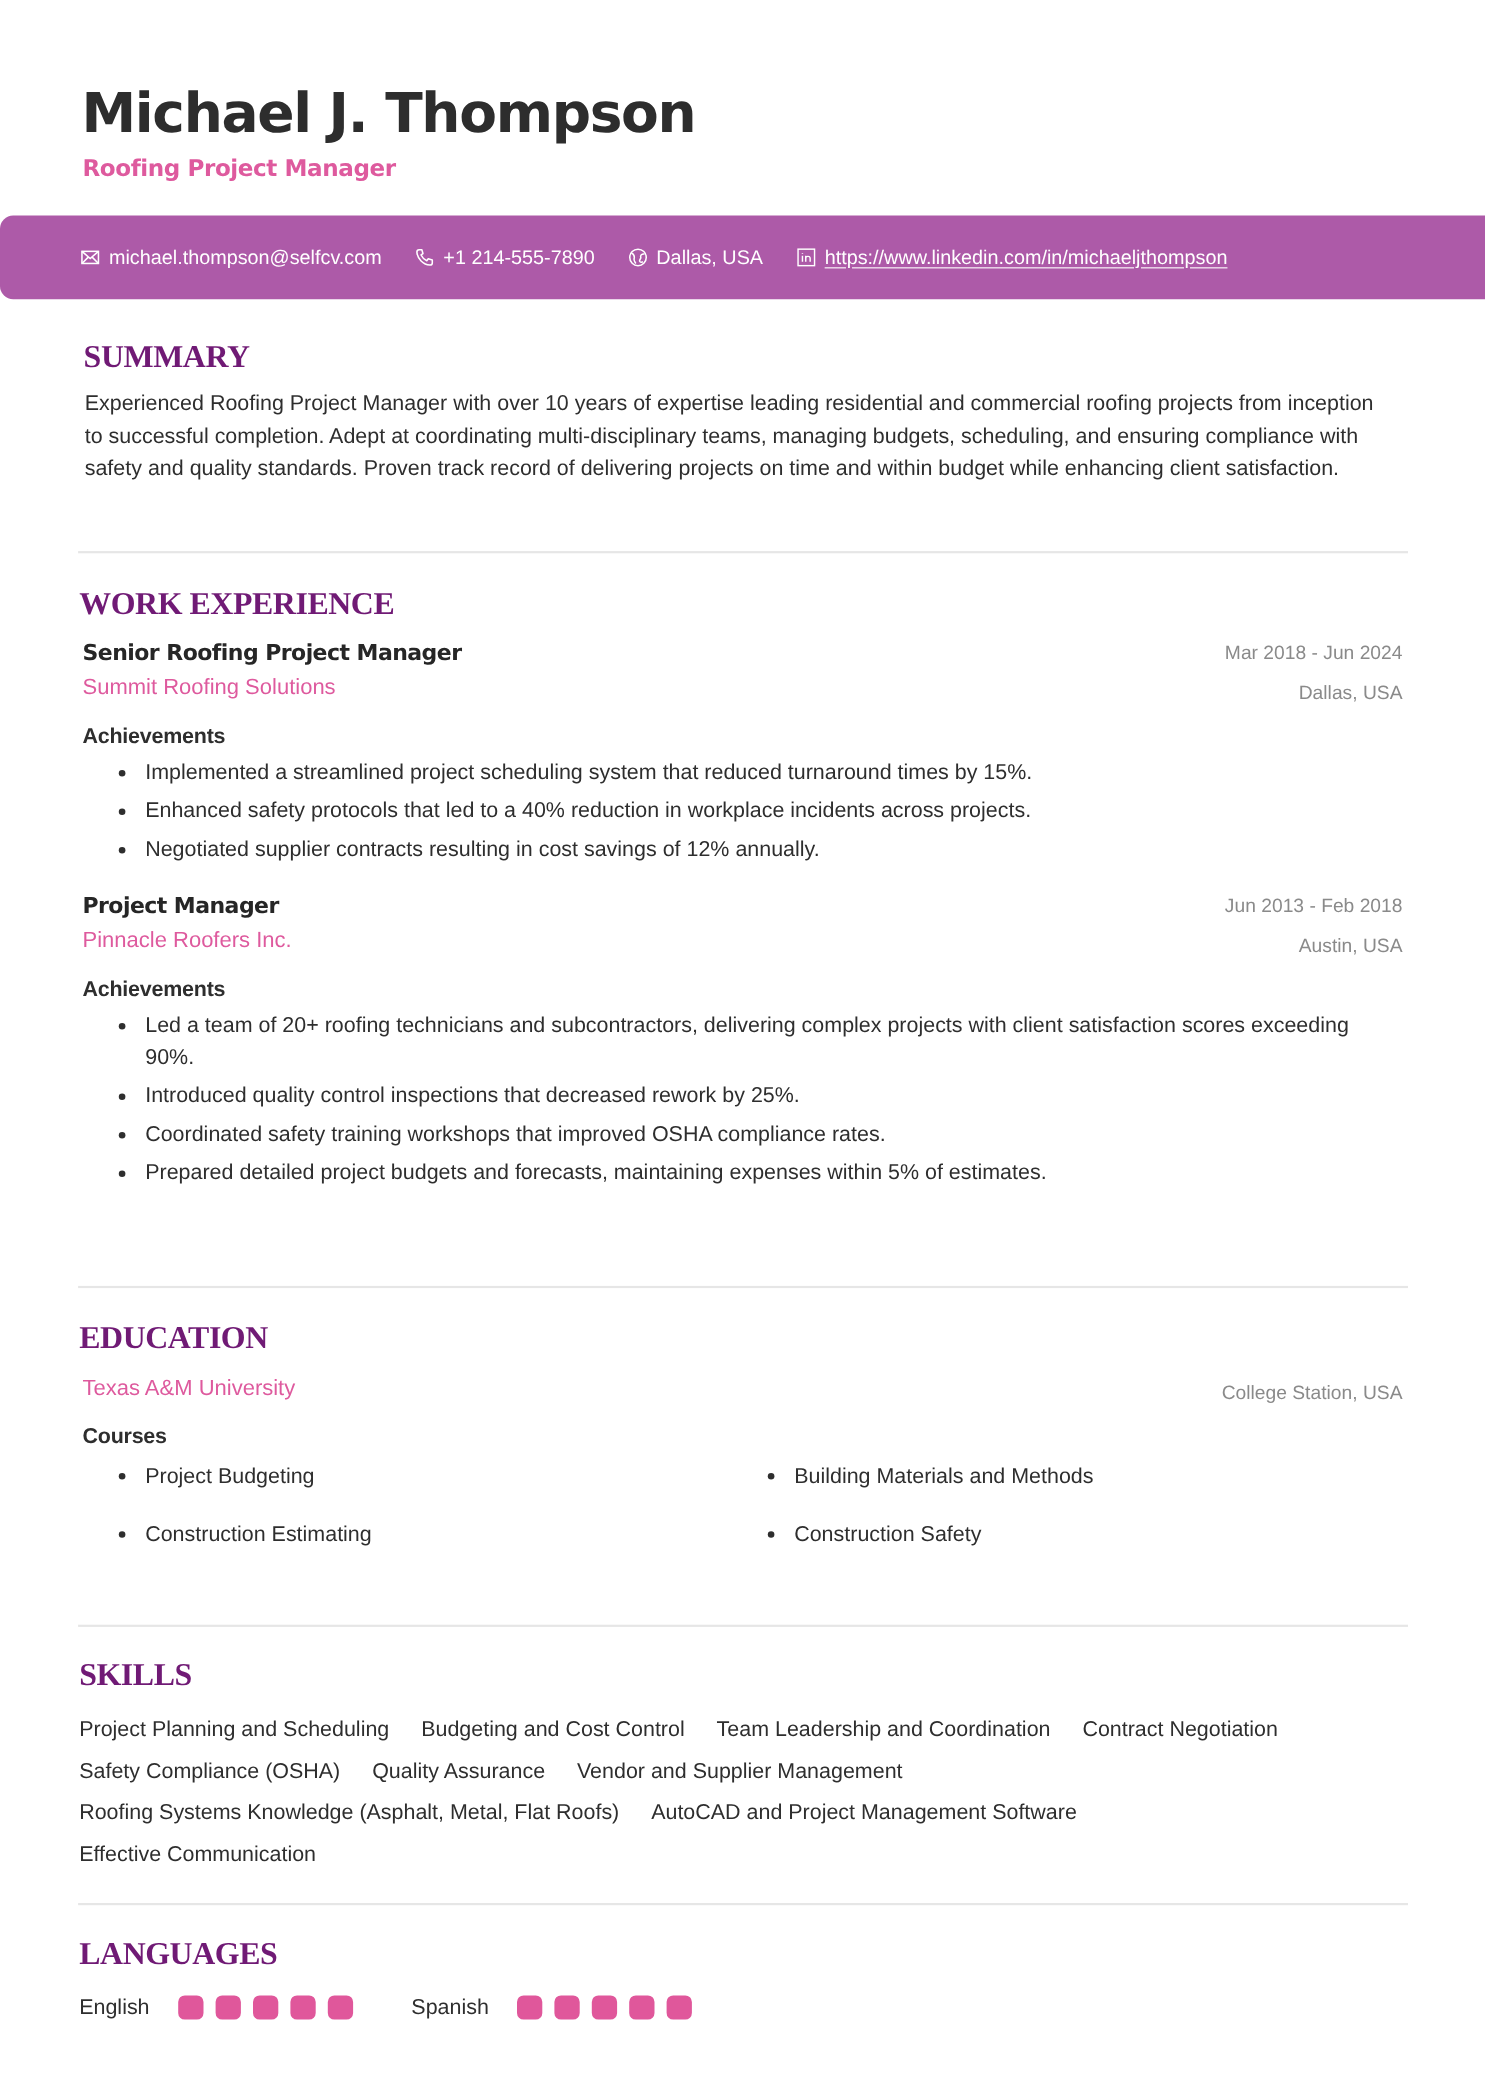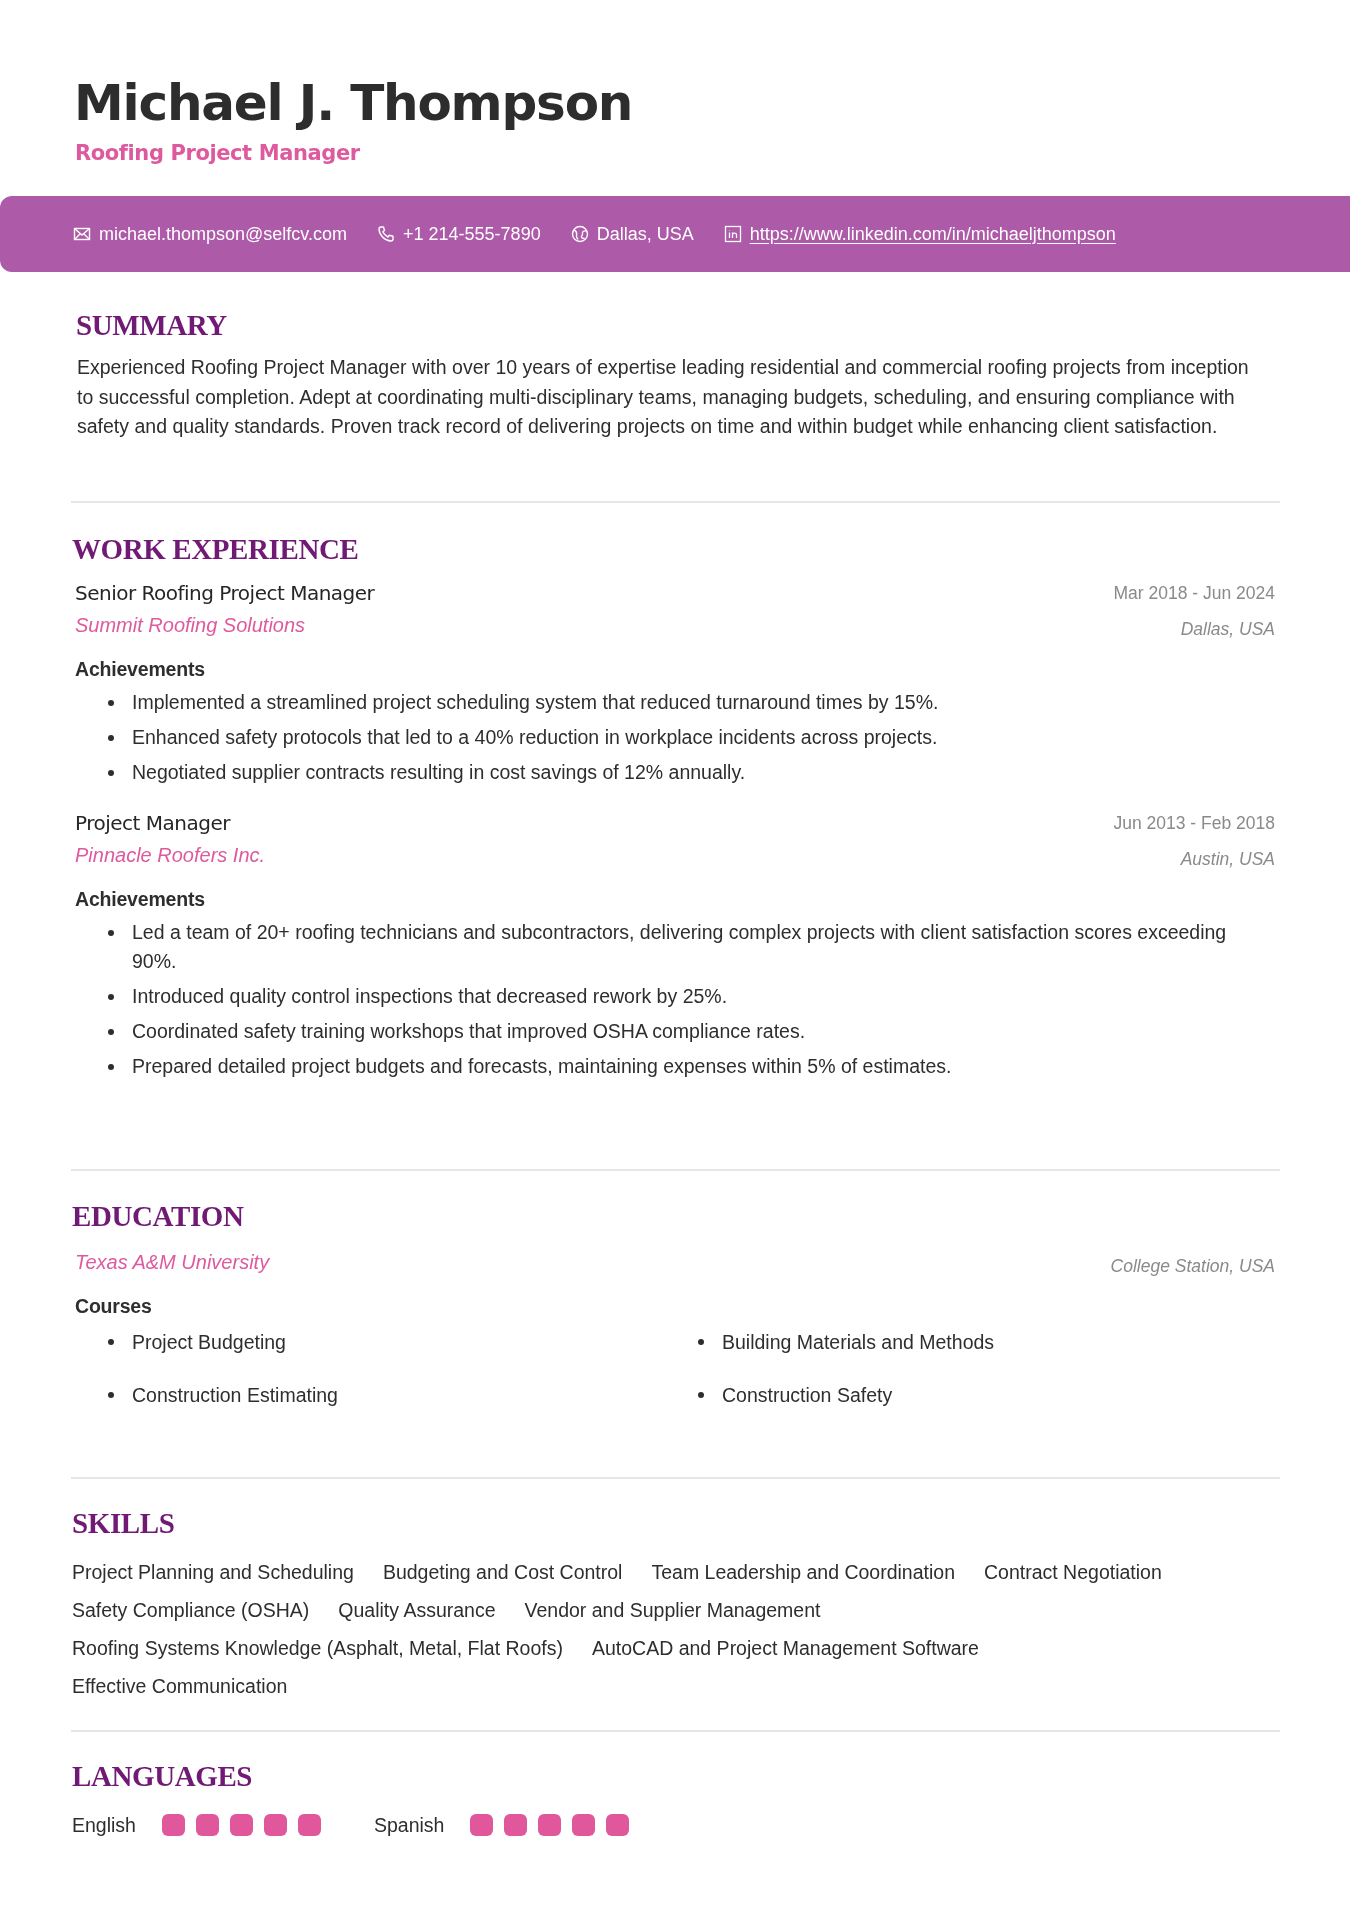--- a/index.html
+++ b/index.html
@@ -39,25 +39,25 @@
     }
     .divider { position: absolute; left: 71px; width: 1209px; height: 2px; background: #e6e6e6; }
     .summary-text {
       font-size: 19.5px; line-height: 29.5px; color: #2e2e2e;
       padding-left: 5px; padding-right: 10px; margin-top: 8px;
     }
     .job { position: relative; margin-top: 0; }
     .job-head { display: flex; justify-content: space-between; align-items: flex-start; }
     .job-role {
       font-family: "DejaVu Sans", sans-serif;
-      font-weight: normal; font-size: 20px; letter-spacing: -0.5px; color: #262626;
+      font-weight: bold; font-size: 20px; letter-spacing: -0.5px; color: #262626;
       line-height: 30px; padding-left: 3px;
     }
     .job-date { font-size: 17.5px; color: #8a8a8a; line-height: 30px; padding-right: 5px; }
-    .job-sub { display: flex; justify-content: space-between; align-items: flex-start; font-style: italic; }
+    .job-sub { display: flex; justify-content: space-between; align-items: flex-start; }
     .job-company { font-size: 20px; color: #de5a9e; line-height: 34px; padding-left: 3px; }
     .job-loc { font-size: 17.5px; color: #8a8a8a; line-height: 34px; padding-top: 4px; padding-right: 5px; }
     .sublabel { font-size: 19.5px; font-weight: bold; color: #2e2e2e; line-height: 30px; padding-left: 3px; margin-top: 8px; letter-spacing: -0.2px; }
     ul.bullets { list-style: none; padding-left: 60px; margin-top: 4px; }
     ul.bullets li { position: relative; font-size: 19.5px; line-height: 29.5px; color: #2e2e2e; padding-left: 72px; margin-left: -72px; }
     ul.bullets li::before { content: ""; position: absolute; left: 48px; top: 12px; width: 6px; height: 6px; border-radius: 50%; background: #2e2e2e; }
     ul.bullets li + li { margin-top: 5.5px; }
     .courses { display: grid; grid-template-columns: 590px 590px; row-gap: 23px; margin-top: 6px; }
     .course { position: relative; font-size: 19.5px; line-height: 30px; color: #2e2e2e; padding-left: 60px; }
     .course::before { content: ""; position: absolute; left: 36px; top: 12px; width: 6px; height: 6px; border-radius: 50%; background: #2e2e2e; }

